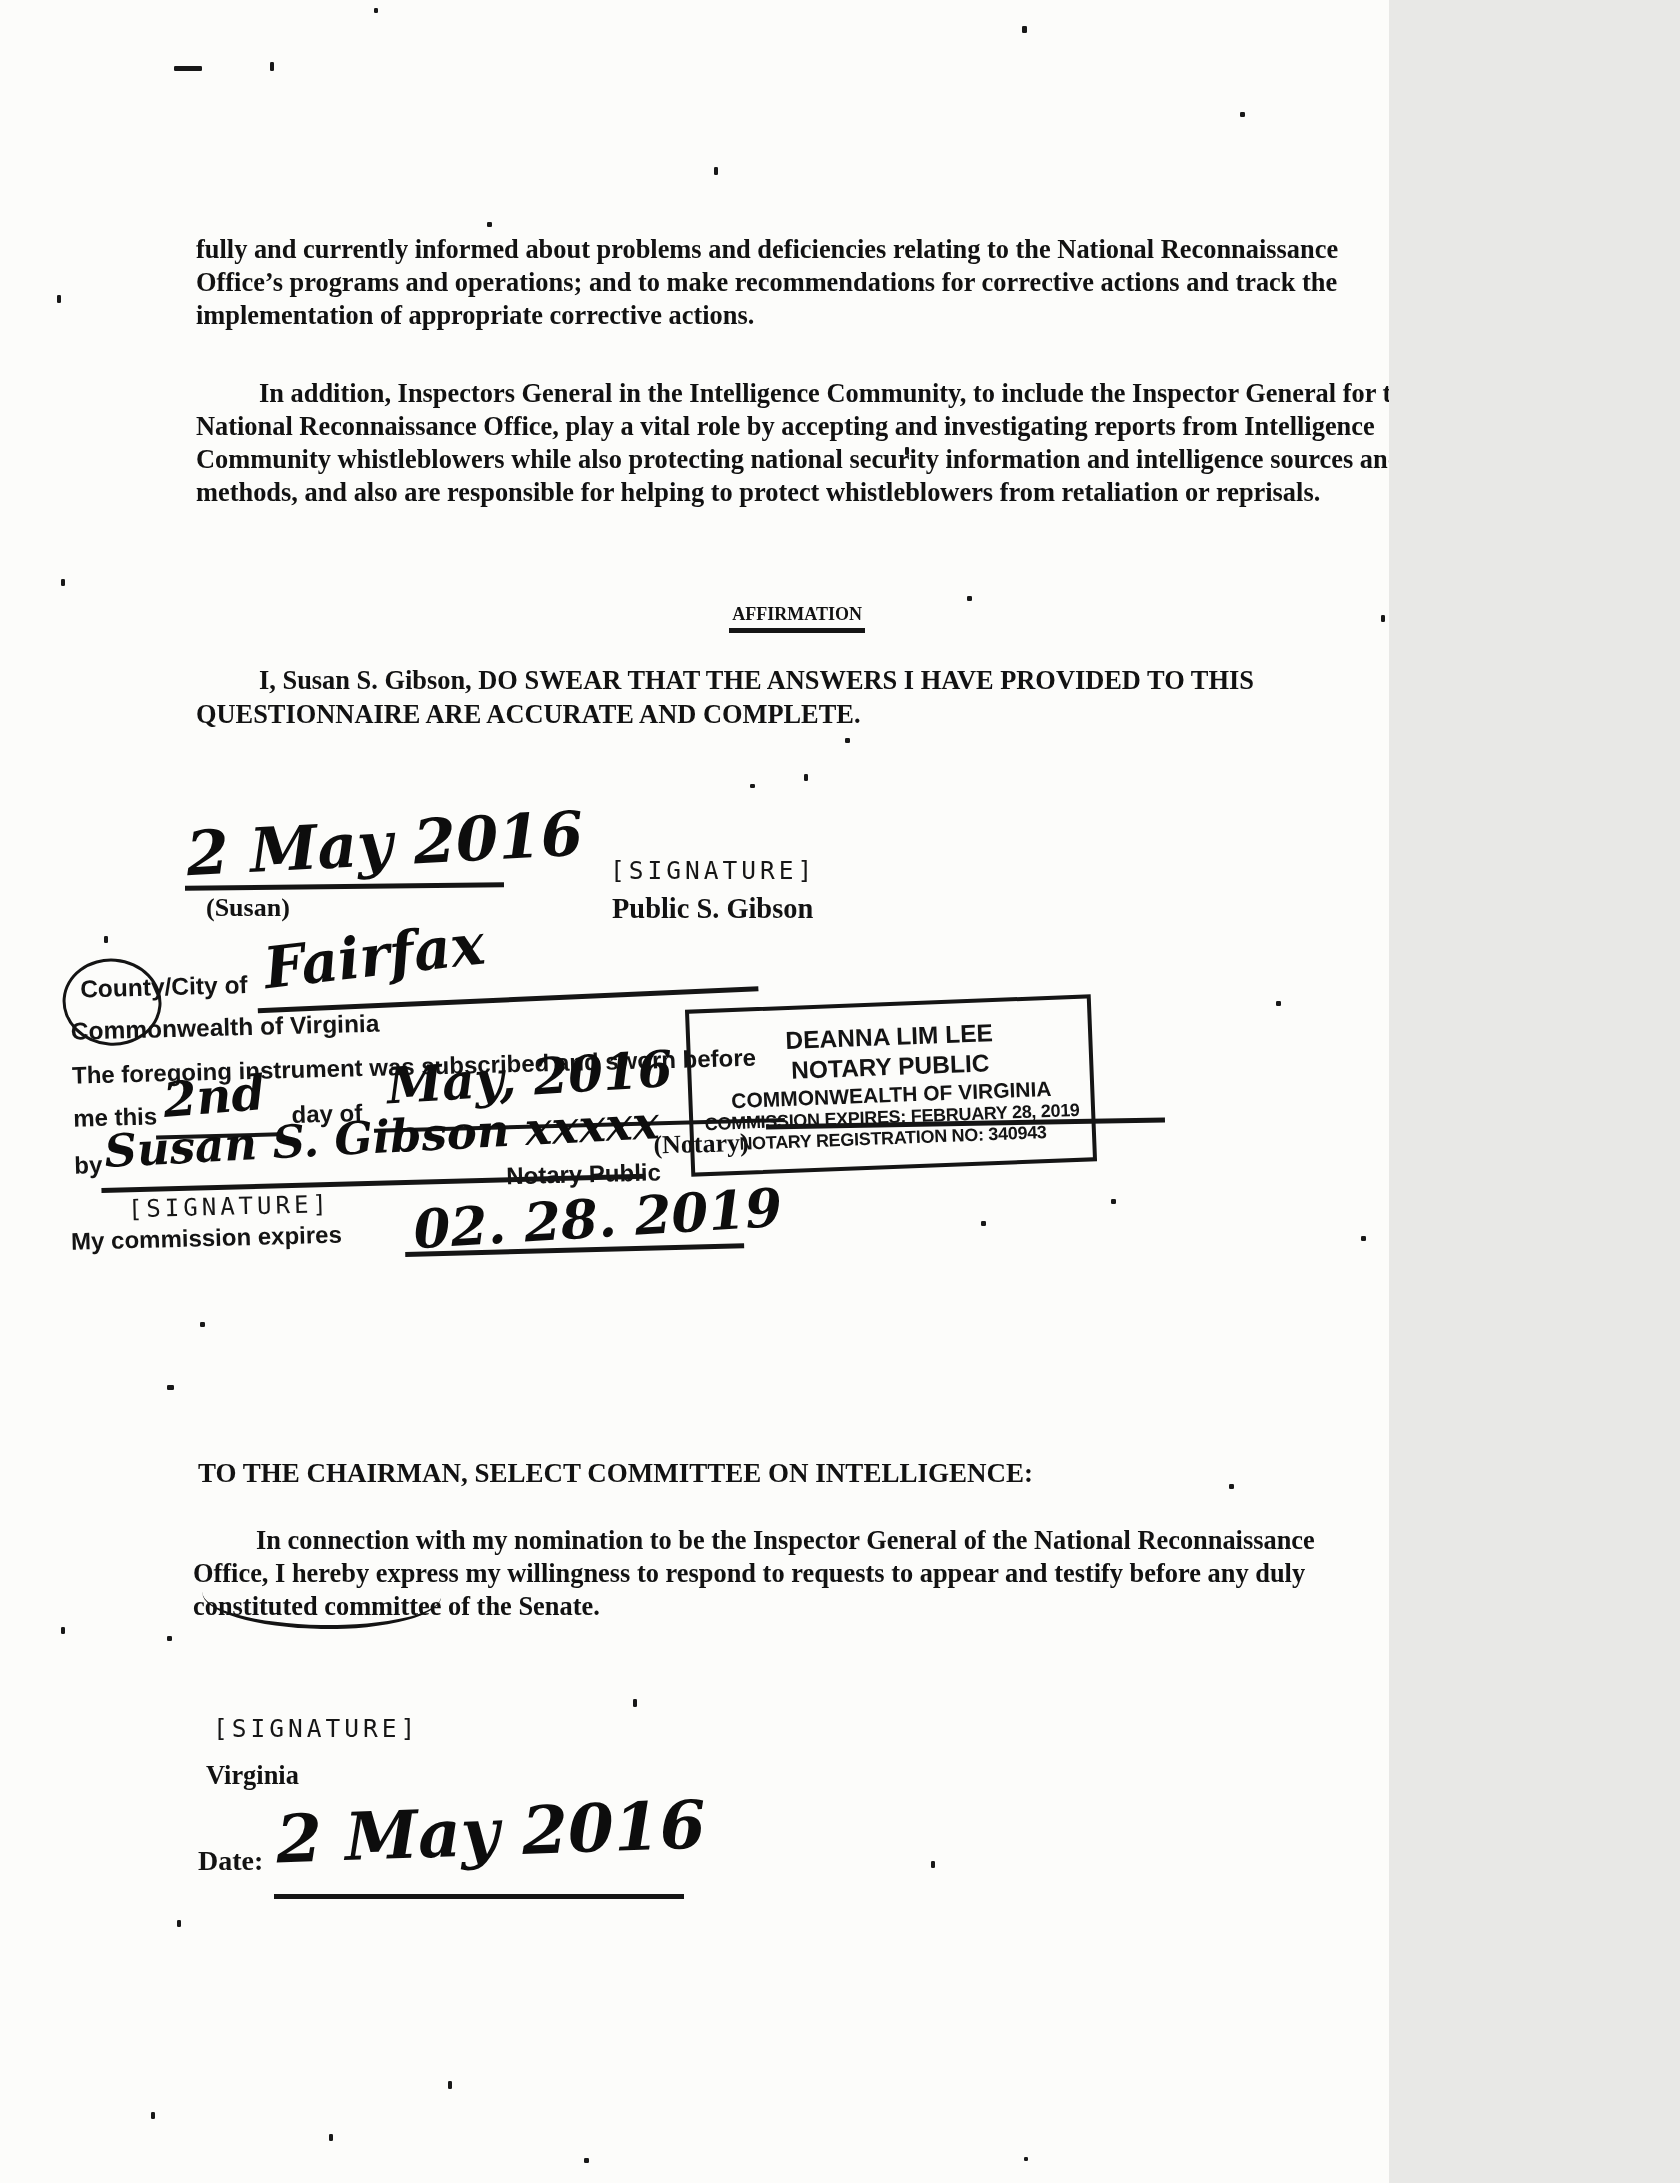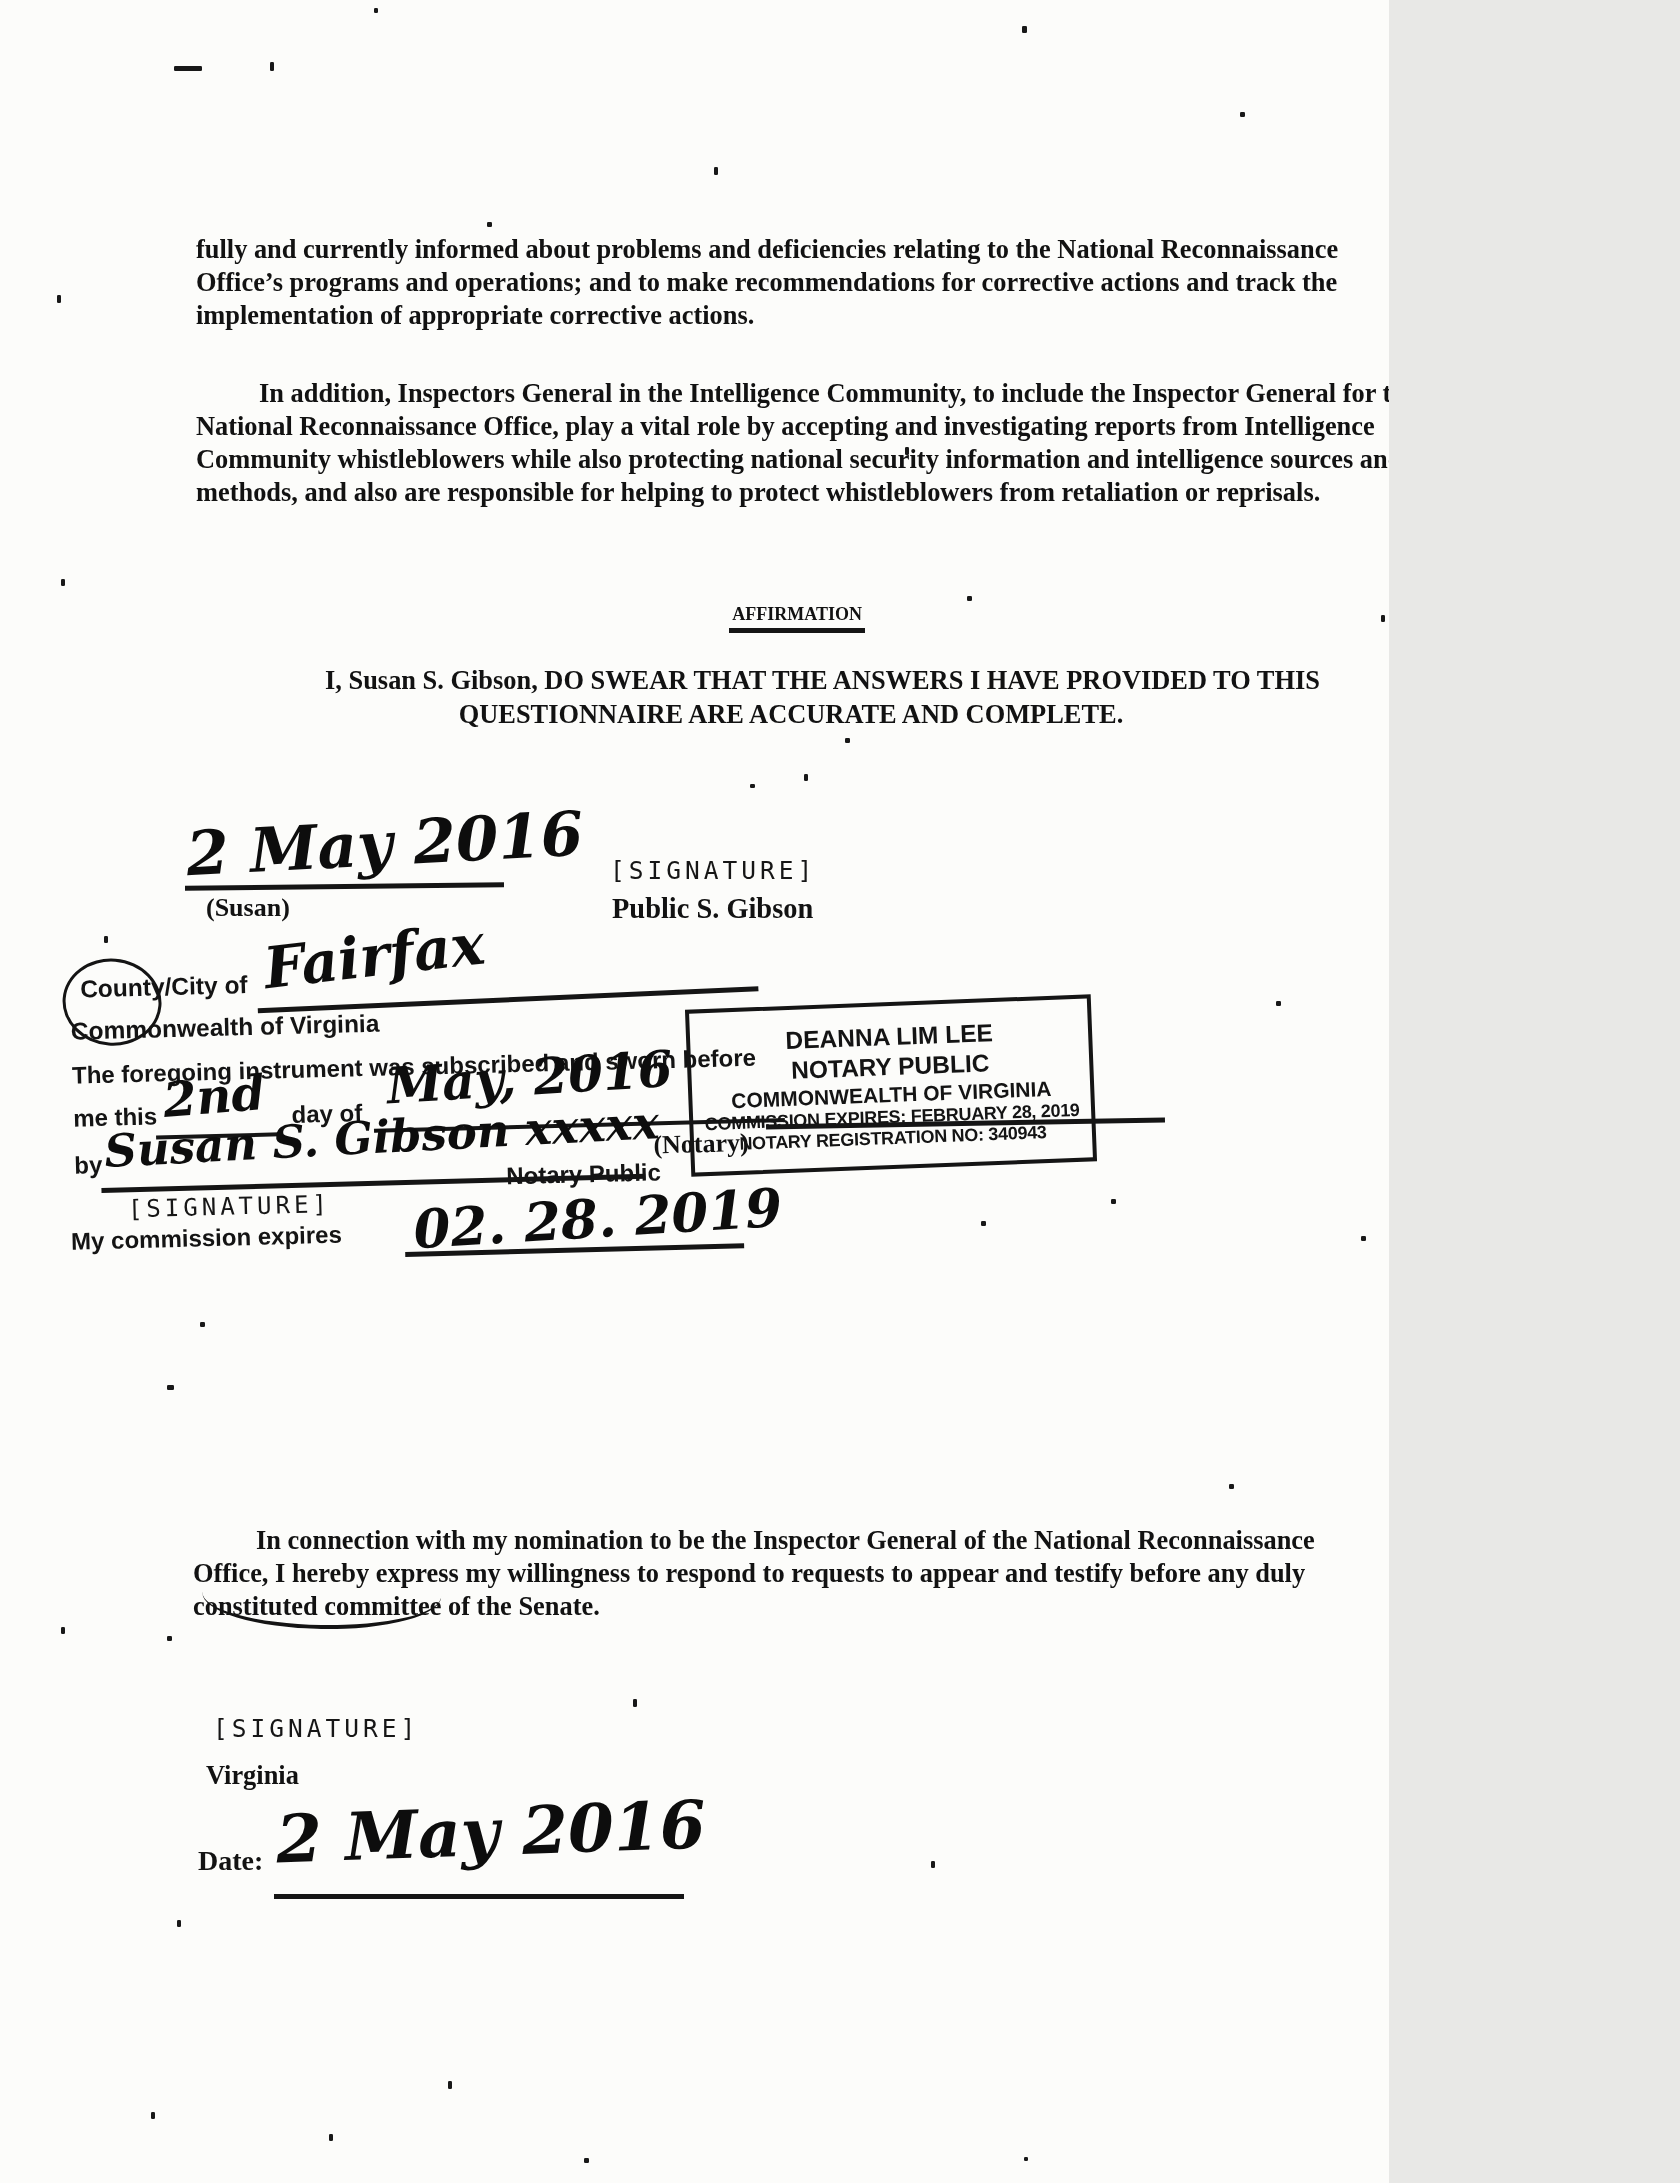--- a/index.html
+++ b/index.html
@@ -46,21 +46,21 @@
 <body>
 
 <div class="page">
 
   <p class="abs serif body" style="left:196px;top:233px;width:1211px;">fully and currently informed about problems and deficiencies relating to the National Reconnaissance Office’s programs and operations; and to make recommendations for corrective actions and track the implementation of appropriate corrective actions.</p>
 
   <p class="abs serif body" style="left:196px;top:377px;width:1225px;text-indent:63px;">In addition, Inspectors General in the Intelligence Community, to include the Inspector General for the National Reconnaissance Office, play a vital role by accepting and investigating reports from Intelligence Community whistleblowers while also protecting national security information and intelligence sources and methods, and also are responsible for helping to protect whistleblowers from retaliation or reprisals.</p>
 
   <div class="abs serif" style="left:729px;top:604px;font-size:18px;border-bottom:5.3px solid #151515;padding:0 3.3px 3.3px;">AFFIRMATION</div>
 
-  <p class="abs serif body" style="left:196px;top:663px;width:1190px;text-indent:63px;line-height:34px;text-align:center;">I, Susan S. Gibson, DO SWEAR THAT THE ANSWERS I HAVE PROVIDED TO THIS QUESTIONNAIRE ARE ACCURATE AND COMPLETE.</p>
+  <p class="abs serif body" style="left:196px;top:663px;width:1190px;text-indent:63px;line-height:34px;">I, Susan S. Gibson, DO SWEAR THAT THE ANSWERS I HAVE PROVIDED TO THIS QUESTIONNAIRE ARE ACCURATE AND COMPLETE.</p>
 
   <div class="abs script" style="left:186px;top:808px;font-size:61px;transform:rotate(-3deg);">2 May 2016</div>
   <div class="abs uline" style="left:185px;top:884px;width:319px;height:4.6px;transform:rotate(-0.6deg);"></div>
   <div class="abs serif" style="left:206px;top:893px;font-size:26px;">(Susan)</div>
 
   <div class="abs mono" style="left:610px;top:856px;">[SIGNATURE]</div>
   <div class="abs serif" style="left:612px;top:893px;font-size:28.4px;">Public S. Gibson</div>
 
   <div class="abs notary" style="left:58px;top:944px;width:1408px;height:357px;">
 
@@ -98,20 +98,21 @@
   <div class="abs stamp sans">
     <div class="s-lg">DEANNA LIM LEE</div>
     <div class="s-lg">NOTARY PUBLIC</div>
     <div class="s-md">COMMONWEALTH OF VIRGINIA</div>
     <div class="s-sm">COMMISSION EXPIRES: FEBRUARY 28, 2019</div>
     <div class="s-sm">NOTARY REGISTRATION NO: 340943</div>
   </div>
 
   <div class="abs uline" style="left:766px;top:1121px;width:399px;height:4.6px;transform:rotate(-1deg);z-index:5;"></div>
 
+  <div class="abs serif" style="left:198px;top:1458px;font-size:27px;">TO THE CHAIRMAN, SELECT COMMITTEE ON INTELLIGENCE:</div>
 
   <p class="abs serif body" style="left:193px;top:1524px;width:1197px;text-indent:63px;">In connection with my nomination to be the Inspector General of the National Reconnaissance Office, I hereby express my willingness to respond to requests to appear and testify before any duly constituted committee of the Senate.</p>
 
   <div class="abs pen-arc" style="left:202px;top:1591px;width:239px;height:34px;transform:rotate(1deg);"></div>
 
   <div class="abs mono" style="left:213px;top:1714px;">[SIGNATURE]</div>
   <div class="abs serif" style="left:206px;top:1760px;font-size:26.4px;">Virginia</div>
 
   <div class="abs serif" style="left:198px;top:1845px;font-size:28px;">Date:</div>
   <div class="abs script" style="left:276px;top:1793px;font-size:66px;transform:rotate(-2deg);">2 May 2016</div>

